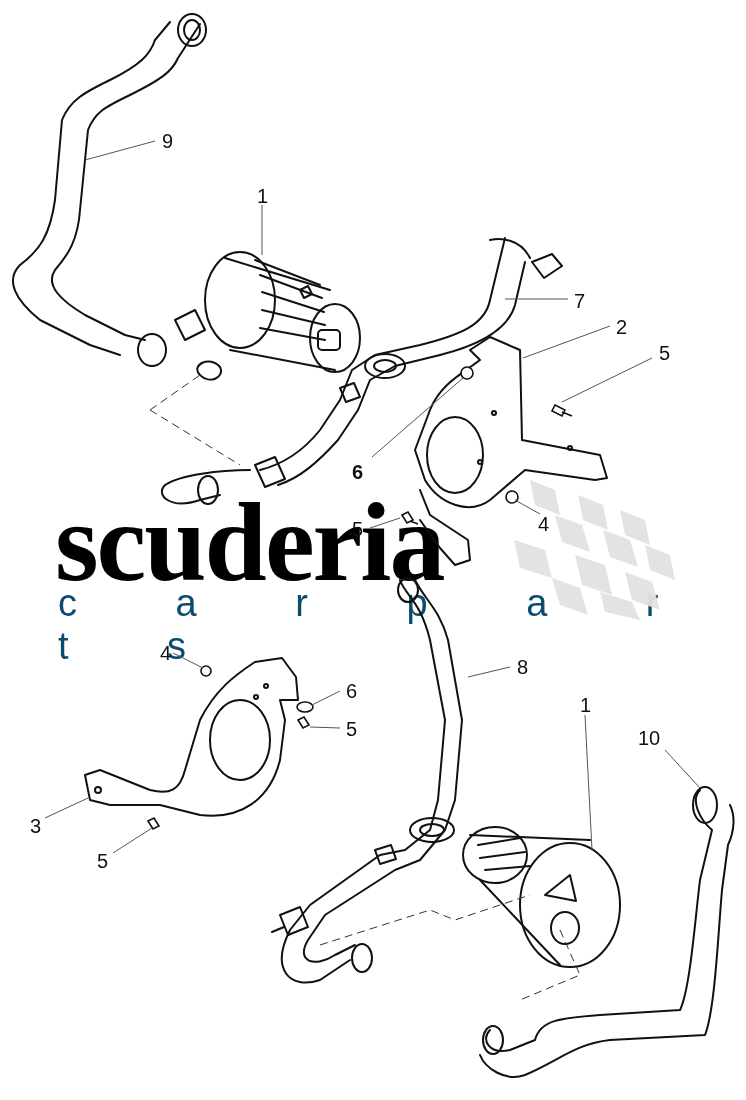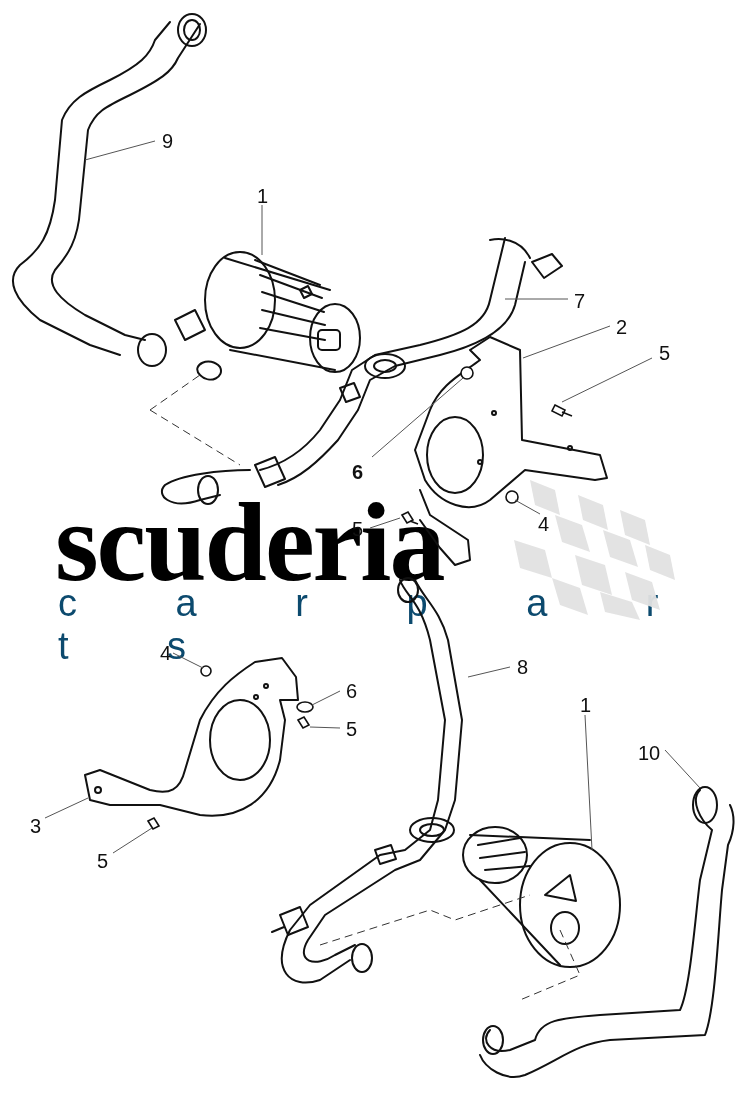--- a/index.html
+++ b/index.html
@@ -143,17 +143,17 @@
   <div class="callout" style="left:616px;top:317px;">2</div>
   <div class="callout" style="left:659px;top:343px;">5</div>
   <div class="callout bold" style="left:352px;top:462px;">6</div>
   <div class="callout" style="left:352px;top:519px;">5</div>
   <div class="callout" style="left:538px;top:514px;">4</div>
   <div class="callout" style="left:160px;top:643px;">4</div>
   <div class="callout" style="left:346px;top:681px;">6</div>
   <div class="callout" style="left:346px;top:719px;">5</div>
   <div class="callout" style="left:517px;top:657px;">8</div>
   <div class="callout" style="left:580px;top:695px;">1</div>
-  <div class="callout" style="left:638px;top:728px;margin-top:15px;">10</div>
+  <div class="callout" style="left:638px;top:728px;">10</div>
   <div class="callout" style="left:30px;top:816px;">3</div>
   <div class="callout" style="left:97px;top:851px;">5</div>
 
 </div>
 
 </body></html>

